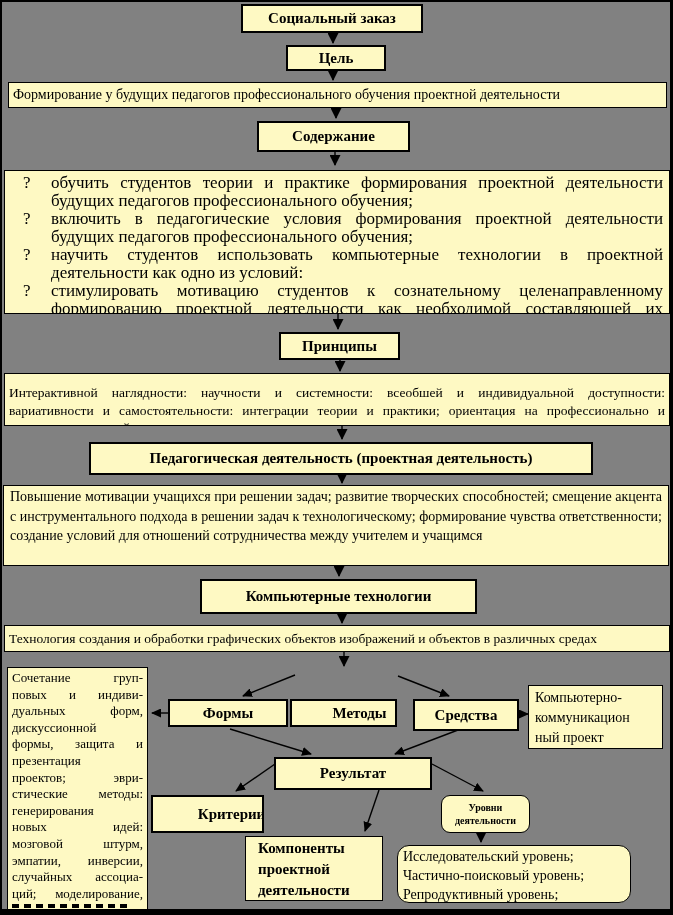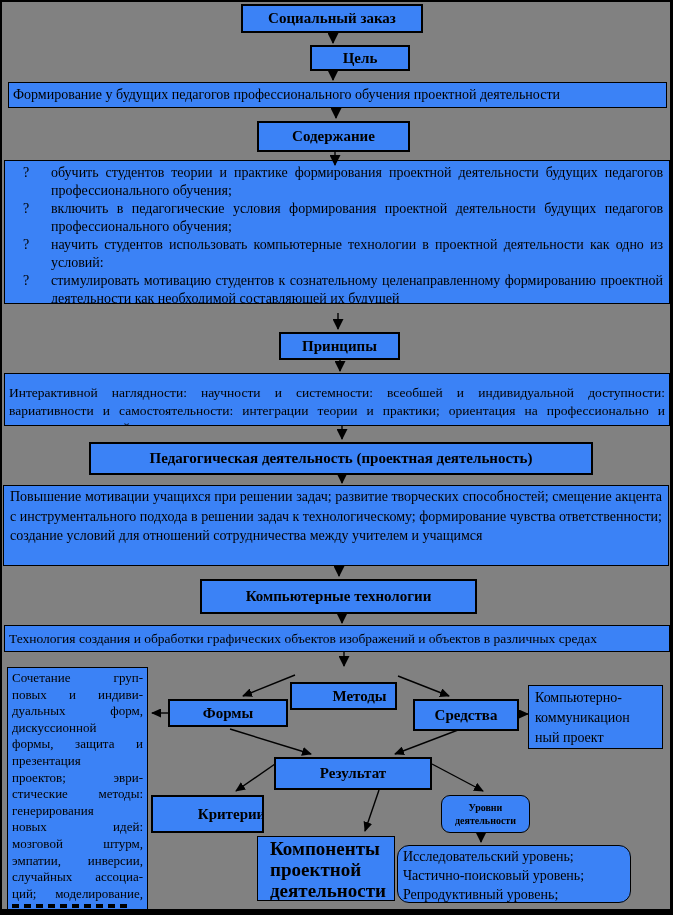--- a/index.html
+++ b/index.html
@@ -3,54 +3,54 @@
 <meta charset="utf-8">
 <style>
   html,body{margin:0;padding:0;background:#c0c0c0;}
   .canvas{
     position:relative; width:673px; height:915px; overflow:hidden;
     background:#818181; box-sizing:border-box;
     border-top:2px solid #000; border-left:2px solid #000;
     border-right:3px solid #000; border-bottom:6px solid #000;
     font-family:"Liberation Serif","DejaVu Serif",serif; color:#000;
   }
-  .box{position:absolute; background:#3b82f6; border:1px solid #000; box-sizing:border-box; overflow:hidden;}
+  .box{position:absolute; background:#fef9c3; border:1px solid #000; box-sizing:border-box; overflow:hidden;}
   .hdr{border-width:2px; display:flex; align-items:center; justify-content:center;
        font-weight:bold; font-size:15px; text-align:center; line-height:1.1;}
   .txt{font-size:13.5px; line-height:17.5px; text-align:justify; padding:10px 4px;}
   svg.arrows{position:absolute; left:0; top:0; pointer-events:none; z-index:5;}
 
   
   #b-social    {left:239px; top:2px;   width:182px; height:29px;}
-  #b-goal      {left:284px; top:43px;  width:100px; height:26px;margin-left:24px;}
+  #b-goal      {left:284px; top:43px;  width:100px; height:26px;}
   #b-goaldesc  {left:6px;   top:80px;  width:659px; height:26px; display:flex; align-items:center;
                 font-size:14px; padding:0 4px; white-space:nowrap;}
   #b-content   {left:255px; top:119px; width:153px; height:31px;}
-  #b-bullets   {left:2px;   top:158px; width:666px; height:144px; font-size:14px; line-height:18px;
+  #b-bullets   {left:2px;   top:168px; width:666px; height:144px; font-size:17px; line-height:18px;
                 padding:3px 6px 0 16px;}
   .bullet-item{position:relative; padding-left:30px; text-align:justify;}
   .bullet-item::before{content:"?"; position:absolute; left:2px; top:0;}
   #b-princ     {left:277px; top:330px; width:121px; height:28px;}
   #b-princdesc {left:2px;   top:371px; width:666px; height:53px;}
   #b-pedact    {left:87px;  top:440px; width:504px; height:33px;}
   #b-pedactdesc{left:1px;   top:483px; width:666px; height:81px; font-size:14px; line-height:19.5px; padding:1px 6px;}
   #b-comptech  {left:198px; top:577px; width:277px; height:35px;}
   #b-comptechdesc{left:2px; top:623px; width:666px; height:27px; display:flex; align-items:center;
                 font-size:13.5px; padding:0 4px; white-space:nowrap;}
   
-  #b-methods   {left:288px; top:680px; width:107px; height:28px;padding-left:32px;}
+  #b-methods   {left:288px; top:697px; width:107px; height:28px;padding-left:32px;}
   #b-forms     {left:166px; top:697px; width:120px; height:28px;}
   #b-means     {left:411px; top:697px; width:106px; height:32px;}
   #b-result    {left:272px; top:755px; width:158px; height:33px;}
   #b-criteria  {left:149px; top:793px; width:113px; height:38px;padding-left:48px;}
   #b-levels    {left:439px; top:793px; width:89px;  height:38px; font-size:10px; line-height:13px;
                 font-weight:bold; text-align:center; display:flex; flex-direction:column;
                 align-items:center; justify-content:center;border-radius:9px;}
-  #b-components{left:243px; top:834px; width:138px; height:65px; font-weight:bold; font-size:19px;
-                line-height:21px; padding:1px 16px 0 12px;margin-left:12px;}
+  #b-components{left:243px; top:834px; width:138px; height:65px; font-weight:bold; font-size:15px;
+                line-height:21px; padding:1px 16px 0 12px;}
   #b-formsdesc {left:5px;   top:665px; width:141px; height:243px; font-size:13px; line-height:16.6px;
                 padding:2px 4px;}
   .fl-line{text-align:justify; text-align-last:justify; white-space:nowrap; overflow:hidden;}
   .clipped-stub{height:4px; overflow:hidden;
                 background:repeating-linear-gradient(90deg,#000 0 7px,transparent 7px 12px);
                 margin-top:2px; width:90%;}
   #b-meansdesc {left:526px; top:683px; width:135px; height:64px; font-size:14px; line-height:20px; padding:2px 6px;}
   #b-levelsdesc{left:395px; top:843px; width:234px; height:58px; font-size:14px; line-height:19px; padding:1px 5px;border-radius:12px;}
 </style>
 </head>

